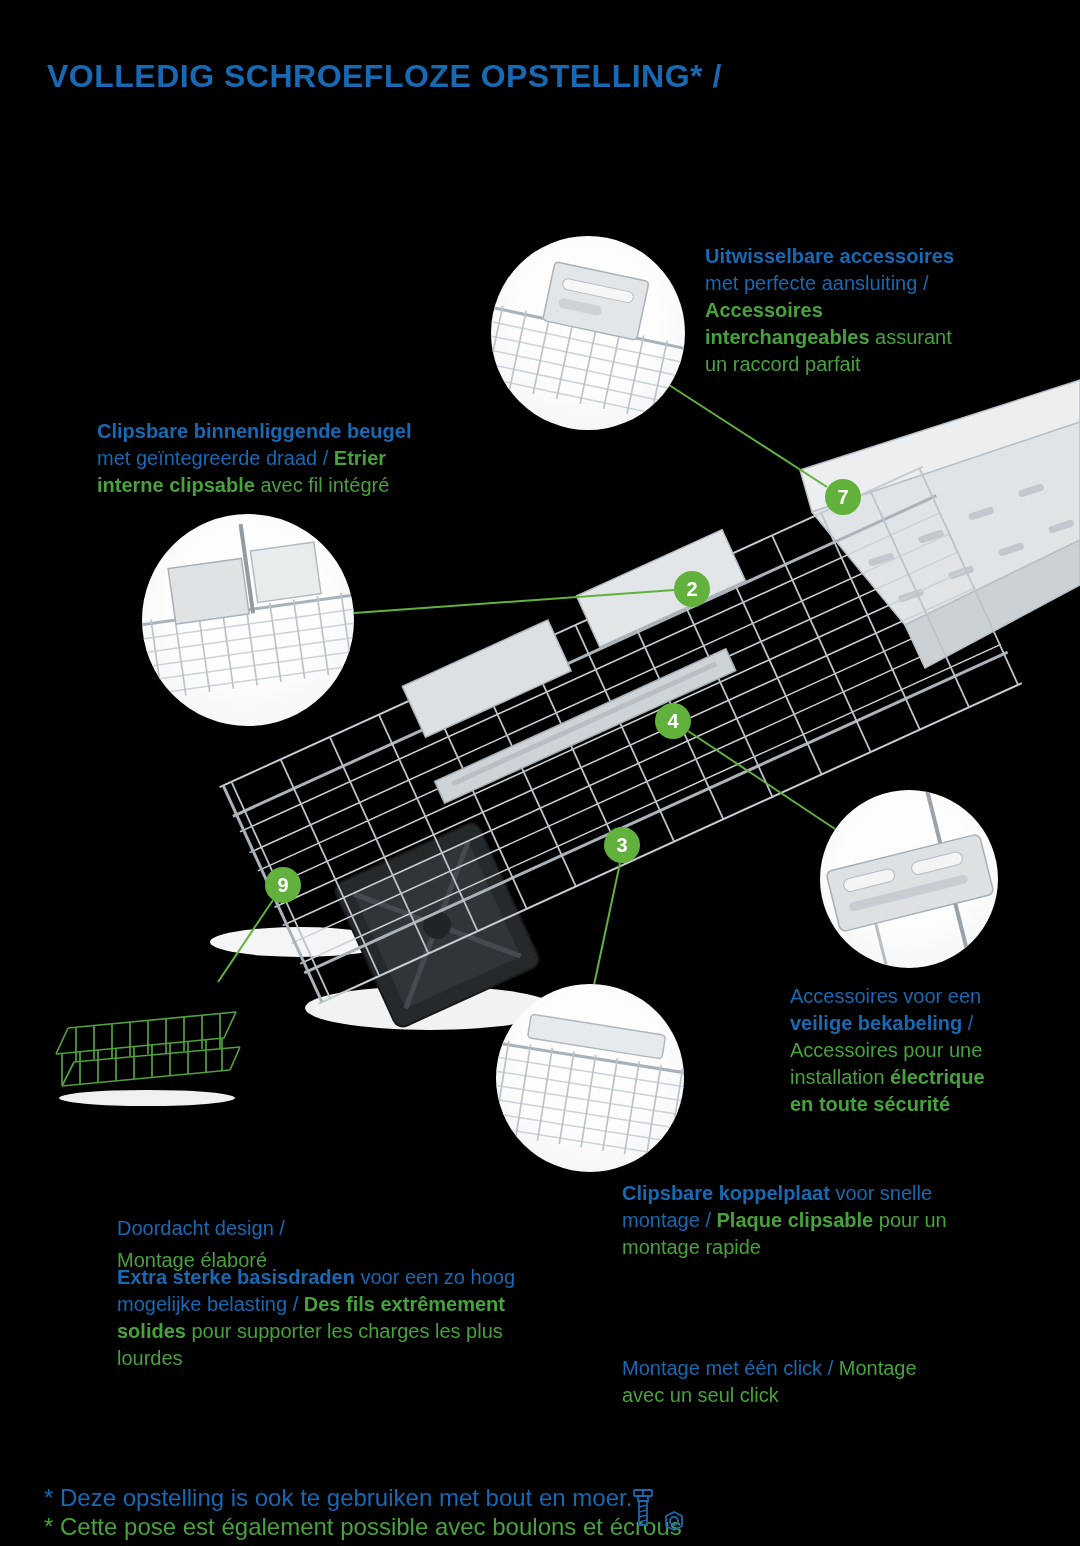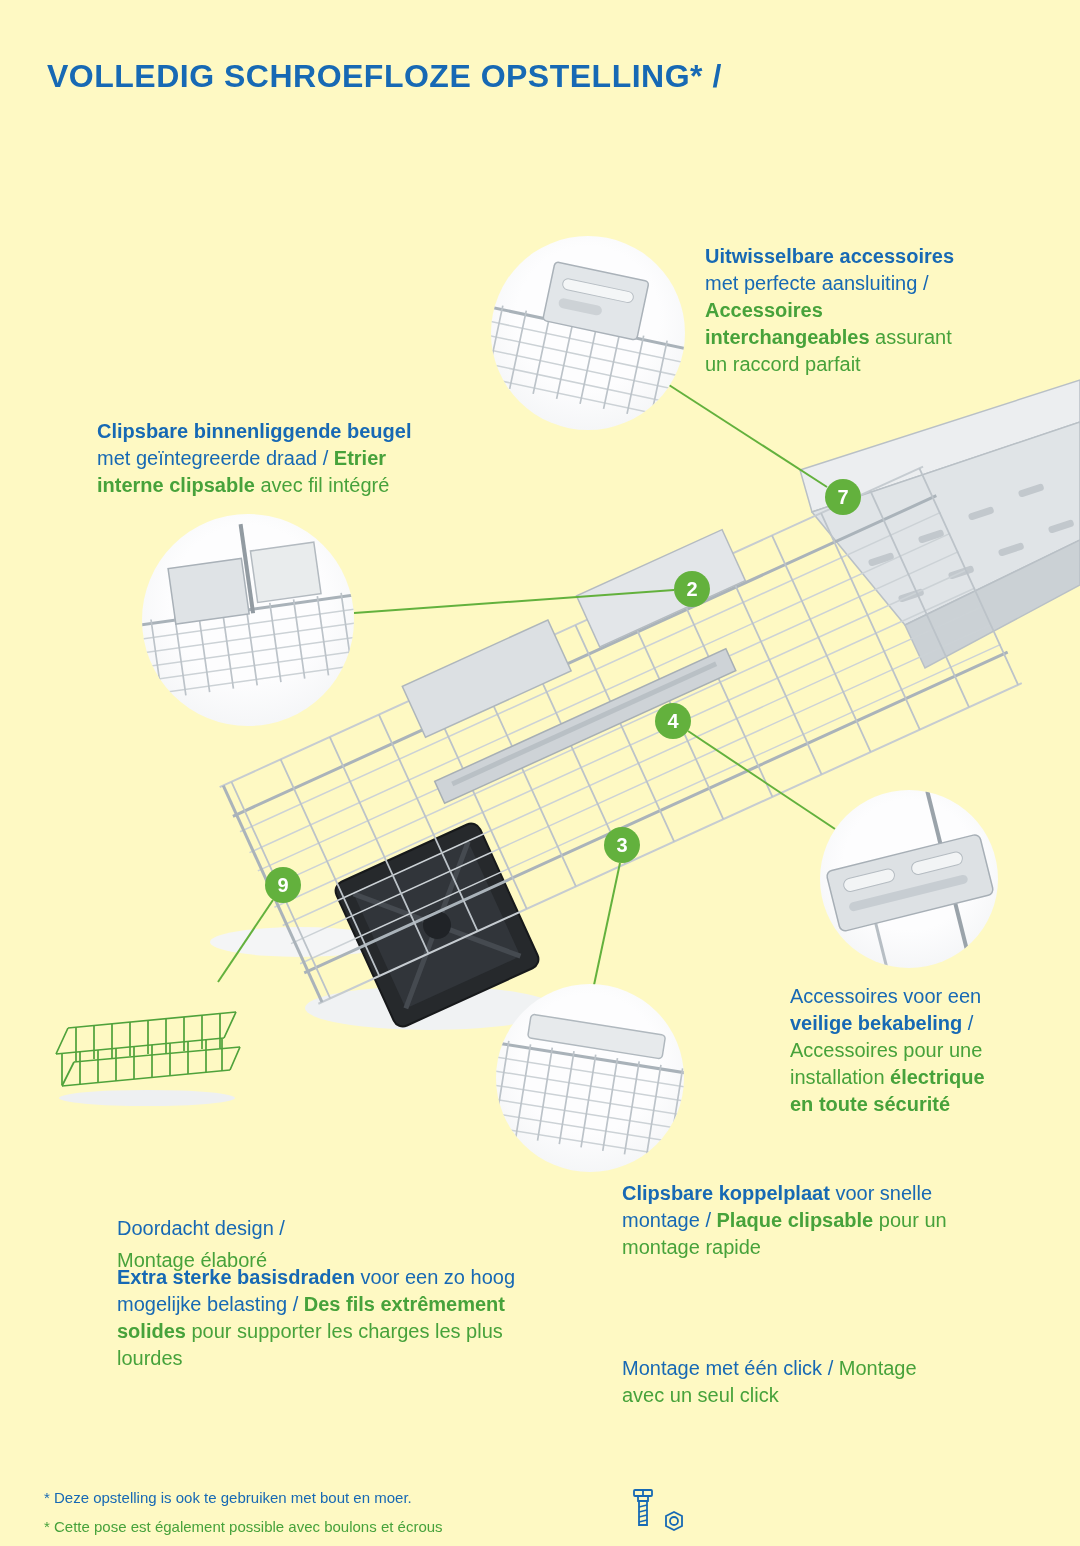--- a/index.html
+++ b/index.html
@@ -2,36 +2,36 @@
 <html style="--blue: #1769b4; --green: #47a23b; --accent-green: #63b13d;"><head>
 <meta charset="utf-8">
 <style>
   :root{
     --blue:#1769b4;
     --green:#47a23b;
     --accent-green:#63b13d;
   }
   html,body{margin:0;padding:0;background:#ffffff;}
   body{width:1080px;height:1546px;font-family:"Liberation Sans",sans-serif;}
-  .page{position:relative;width:1080px;height:1546px;background:#fef9c3;overflow:hidden;}
+  .page{position:relative;width:1080px;height:1546px;background:#000000;overflow:hidden;}
   .title{position:absolute;left:47px;top:50px;font-weight:bold;font-size:32px;line-height:53px;letter-spacing:.5px;}
   .title .t1{color:var(--blue);}
   .title .t2{color:var(--green);}
   .art{position:absolute;left:0;top:0;}
   .inset{position:absolute;border-radius:50%;overflow:hidden;
          background:radial-gradient(circle at 50% 42%, #fdfdfe 48%, #eef0f2 100%);}
   .trayimg{position:absolute;}
   .callout{position:absolute;width:36px;height:36px;border-radius:50%;background:var(--accent-green);
            color:#fff;font-weight:bold;font-size:20px;display:flex;align-items:center;justify-content:center;}
   .ann{position:absolute;font-size:20px;line-height:27px;}
   .blue{color:var(--blue);}
   .green{color:var(--green);}
   .b{font-weight:bold;}
   .block{display:block;}
-  .footnote{position:absolute;left:44px;top:1483px;font-size:15px;line-height:29px;}
+  .footnote{position:absolute;left:44px;top:1483px;font-size:24px;line-height:29px;}
   .fn-icon{position:absolute;left:626px;top:1488px;}
 </style>
 </head>
 <body>
 
 <div class="page">
 
   <header class="title">
     <div class="t1">VOLLEDIG SCHROEFLOZE OPSTELLING* /</div>
   </header>

